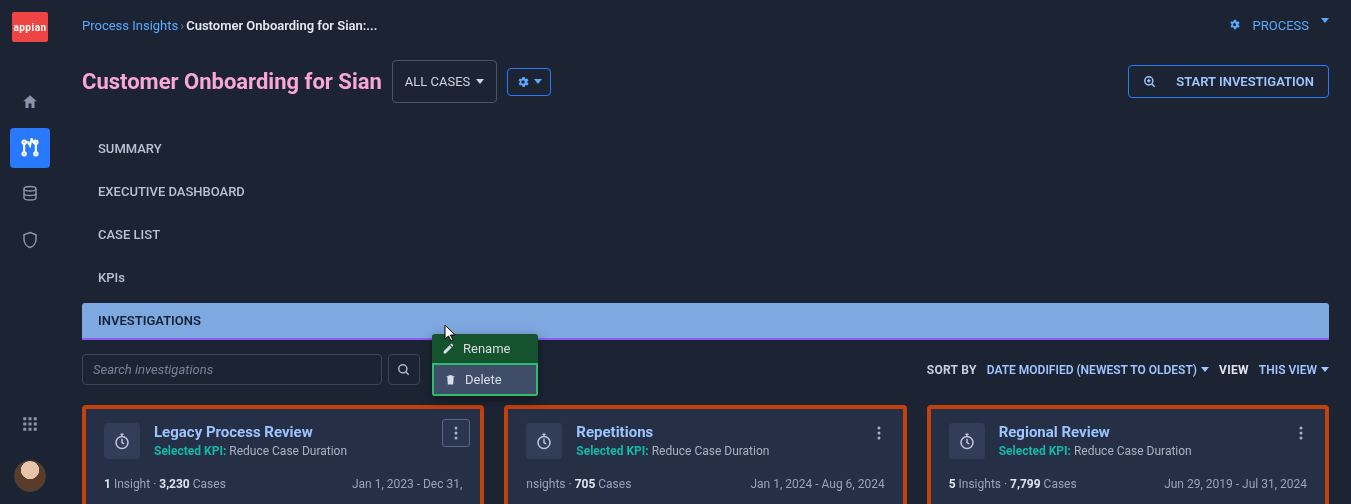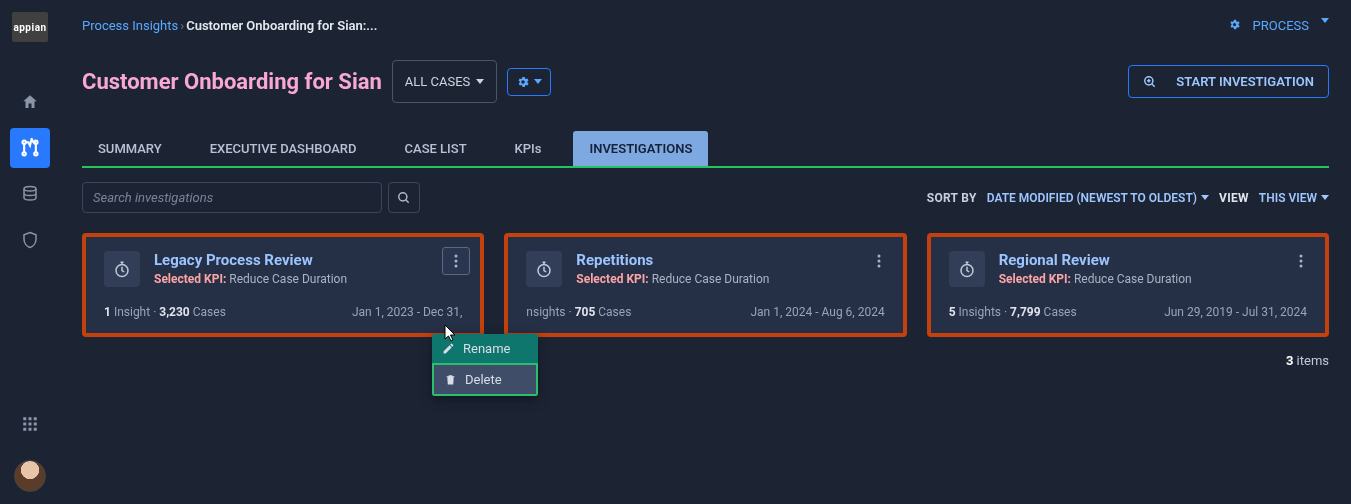--- a/index.html
+++ b/index.html
@@ -1,20 +1,20 @@
 <!DOCTYPE html>
 <html><head>
 <meta charset="utf-8">
 <style>
   * { margin: 0; padding: 0; box-sizing: border-box; font-family: -apple-system, BlinkMacSystemFont, "Segoe UI", Roboto, sans-serif; }
   body { background: #1c2434; color: #d0d5dd; width: 1351px; height: 504px; overflow: hidden; position: relative; }
   
   
   .left-rail { position: absolute; left: 0; top: 0; width: 60px; height: 100%; background: #1c2434; display: flex; flex-direction: column; align-items: center; padding-top: 12px; }
-  .logo { width: 36px; height: 30px; background: #404040; color: #fff; font-size: 10px; font-weight: bold; display: flex; align-items: center; justify-content: center; border-radius: 2px; margin-bottom: 40px; letter-spacing: 0.5px; }
+  .logo { width: 36px; height: 30px; background: #ef4444; color: #fff; font-size: 10px; font-weight: bold; display: flex; align-items: center; justify-content: center; border-radius: 2px; margin-bottom: 40px; letter-spacing: 0.5px; }
   .rail-icon { width: 40px; height: 40px; display: flex; align-items: center; justify-content: center; color: #8a95a8; margin-bottom: 6px; border-radius: 4px; cursor: pointer; }
   .rail-icon.active { background: #2979ff; color: #fff; }
   .rail-bottom { margin-top: auto; margin-bottom: 12px; display:flex; flex-direction:column; align-items:center; gap:10px;}
   .avatar { width: 32px; height: 32px; border-radius: 50%; background: radial-gradient(circle at 50% 30%, #e8c5a8 35%, #5a3c28 36%); border:1px solid #444; }
   
   
   .main { position: absolute; left: 60px; top: 0; right: 0; padding: 0 22px; }
   
   .topbar { display: flex; justify-content: space-between; align-items: center; height: 50px; font-size: 13px; }
   .breadcrumb { display: flex; align-items: center; gap: 2px; }
@@ -22,21 +22,21 @@
   .breadcrumb .sep { color: #6b7688; }
   .breadcrumb .current { color: #e4e8ef; font-weight: 600; }
   .process-btn { color: #5aa9ff; font-weight: 400; font-size: 13px; cursor: pointer; display:flex; gap:12px;}
   
   .page-head { display: flex; align-items: center; gap: 10px; margin-top: 10px; }
   .page-title { font-size: 22px; font-weight: 700; color: #f9a8d4; }
   .pill-btn { border: 1px solid #4a5568; background: transparent; color: #d0d5dd; padding: 13px 12px; border-radius: 4px; font-size: 13px; cursor: pointer; display:inline-flex; align-items:center; gap:6px;}
   .gear-btn { border: 1px solid #2979ff; border-radius: 4px; padding: 6px 8px; color: #5aa9ff; cursor:pointer; display:inline-flex; align-items:center; gap:4px;}
   .start-btn { margin-left: auto; border: 1px solid #2979ff; background: transparent; color: #9ec6ff; padding: 8px 14px; border-radius: 4px; font-size: 13px; font-weight: 600; cursor: pointer; display:inline-flex; align-items:center; gap:19px;}
   
-  .tabs { display: flex; gap: 16px; margin-top: 28px; border-bottom: 2px solid #22c55e; }
+  .tabs { display: flex; gap: 8px; margin-top: 28px; border-bottom: 2px solid #8b5cf6; flex-direction: column; }
   .tab { padding: 10px 16px; font-size: 13px; color: #b8c2d4; cursor: pointer; font-weight:500; }
   .tab.active { background: #7ea8e0; color: #16213a; font-weight: 600; border-radius: 3px 3px 0 0; }
   
   .info-banner { margin-top: 14px; background: #303c56; border-left: 3px solid #4a6fa5; padding: 10px 14px; font-size: 13px; color: #c8d0de; display:flex; align-items:center; gap:10px; border-radius:3px; }
   
   .controls-row { display: flex; align-items: center; margin-top: 14px; gap: 8px; }
   .search-wrap { display: flex; }
   .search-input { width: 300px; padding: 7px 10px; background: transparent; border: 1px solid #3a4560; color: #d0d5dd; border-radius: 4px; font-size: 13px; font-style: italic;}
   .search-input::placeholder{color:#7a8499; font-style:italic;}
   .search-btn { width: 32px; border: 1px solid #3a4560; background: transparent; color: #b0b8c8; border-radius: 4px; margin-left:6px; cursor:pointer; display:flex; align-items:center; justify-content:center;}
@@ -44,27 +44,27 @@
   .sort-label { font-weight: 700; color: #c8d0de; letter-spacing:0.3px;}
   .sort-val { color: #9ec6ff; font-weight: 600; cursor:pointer; display:inline-flex; align-items:center; gap:4px;}
   .view-label{font-weight:700; color:#e0e4ec; letter-spacing:0.3px;}
   
   .cards { display: flex; gap: 20px; margin-top: 20px; }
   .card { flex: 1; background: #252f45; border: 4px solid #c2410c; border-radius: 4px; padding: 14px 18px; position: relative; }
   .card-top { display: flex; align-items: flex-start; gap: 14px; }
   .card-icon { width: 36px; height: 36px; background: #323e58; border-radius: 4px; display:flex; align-items:center; justify-content:center; color:#c0c8d8; flex-shrink:0;}
   .card-title { color: #9cc4ff; font-weight: 700; font-size: 15px; }
   .card-kpi { font-size: 12px; color: #aab3c5; margin-top: 3px; }
-  .card-kpi b { color: #fca5a5; }
+  .card-kpi b { color: #14b8a6; }
   .card-menu { position: absolute; top: 10px; right: 10px; width: 28px; height: 28px; display:flex; align-items:center; justify-content:center; color:#aab3c5; cursor:pointer; border-radius:3px;}
   .card-menu.open { border:1px solid #5a6880; background:#2a3550;}
   .card-bottom { display: flex; justify-content: space-between; margin-top: 18px; font-size: 12px; color: #9aa4b8; }
   .card-bottom b { color: #e0e4ec; }
   
-  .dropdown { position: absolute; top: 334px; left: 432px; width: 106px; background: #0f766e; border-radius: 3px; overflow: hidden; z-index: 10; box-shadow: 0 4px 12px rgba(0,0,0,0.4); }
+  .dropdown { position: absolute; top: 334px; left: 432px; width: 106px; background: #14532d; border-radius: 3px; overflow: hidden; z-index: 10; box-shadow: 0 4px 12px rgba(0,0,0,0.4); }
   .dropdown-item { padding: 7px 10px; font-size: 13px; color: #d8dde8; cursor: pointer; display: flex; align-items: center; gap: 8px; }
   .dropdown-item.highlight { border: 2px solid #2dbd6e; background:#3f4d68; }
   
   .cursor { position: absolute; top: 324px; left: 444px; z-index: 20; pointer-events:none;}
   
   .items-count { text-align: right; margin-top: 16px; font-size: 13px; color: #c0c8d8; }
   .items-count b { color: #fff; }
   
   svg { display:block; }
   .caret { width:0; height:0; border-left:4px solid transparent; border-right:4px solid transparent; border-top:5px solid currentColor; display:inline-block;}

